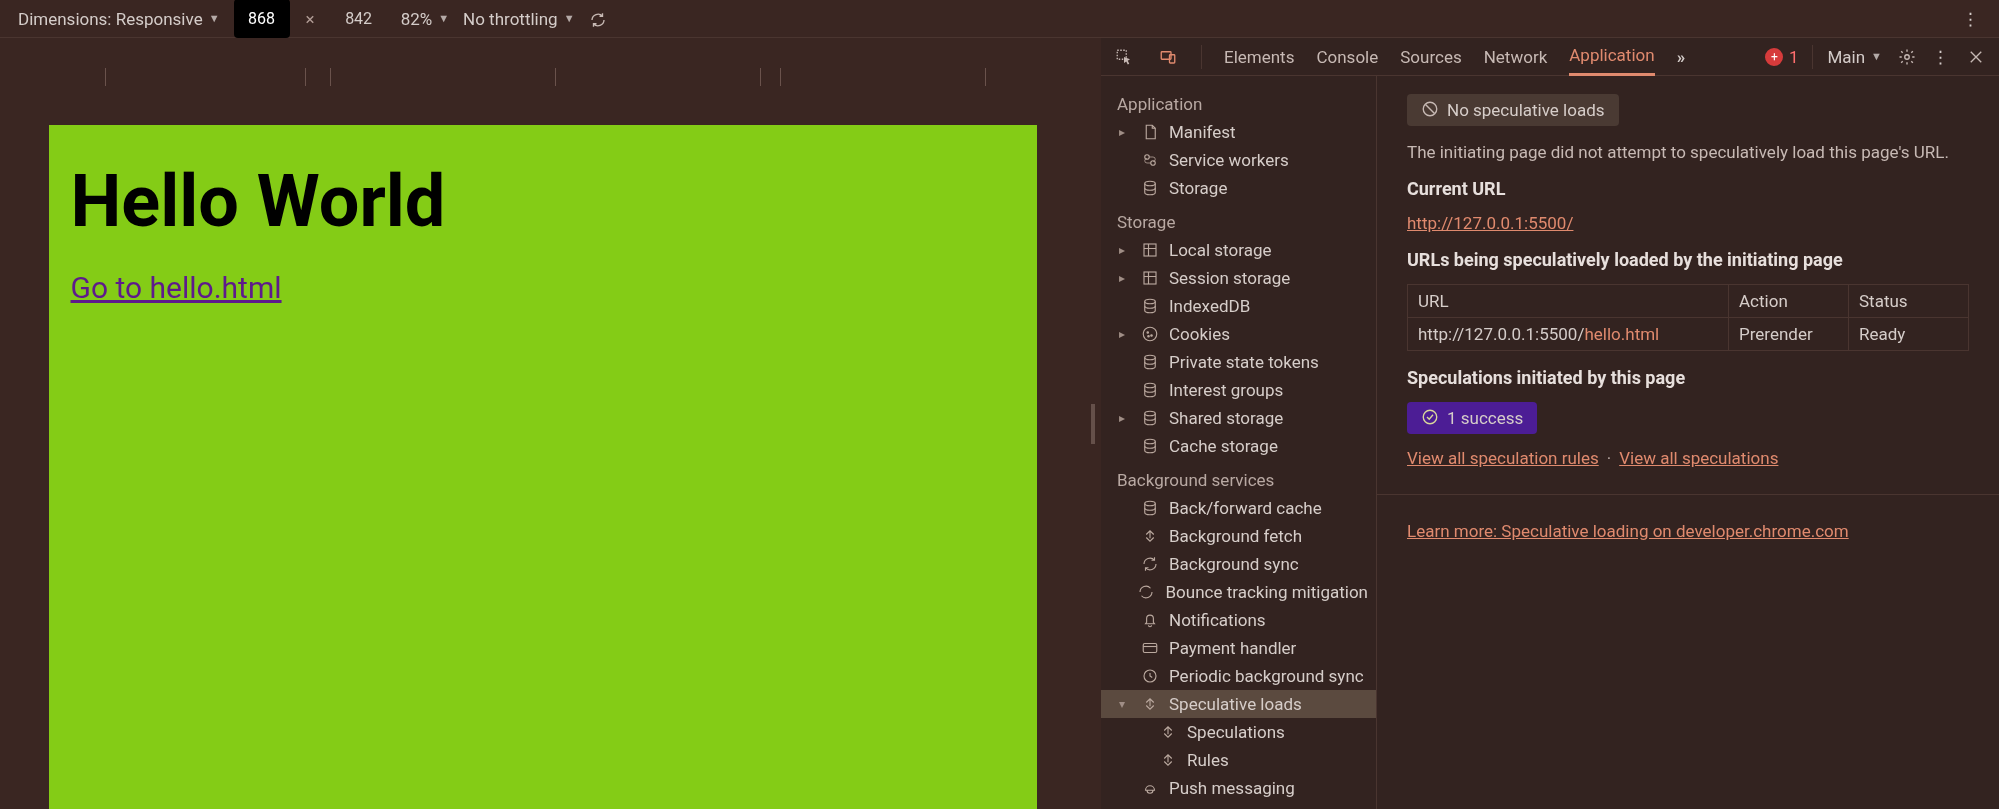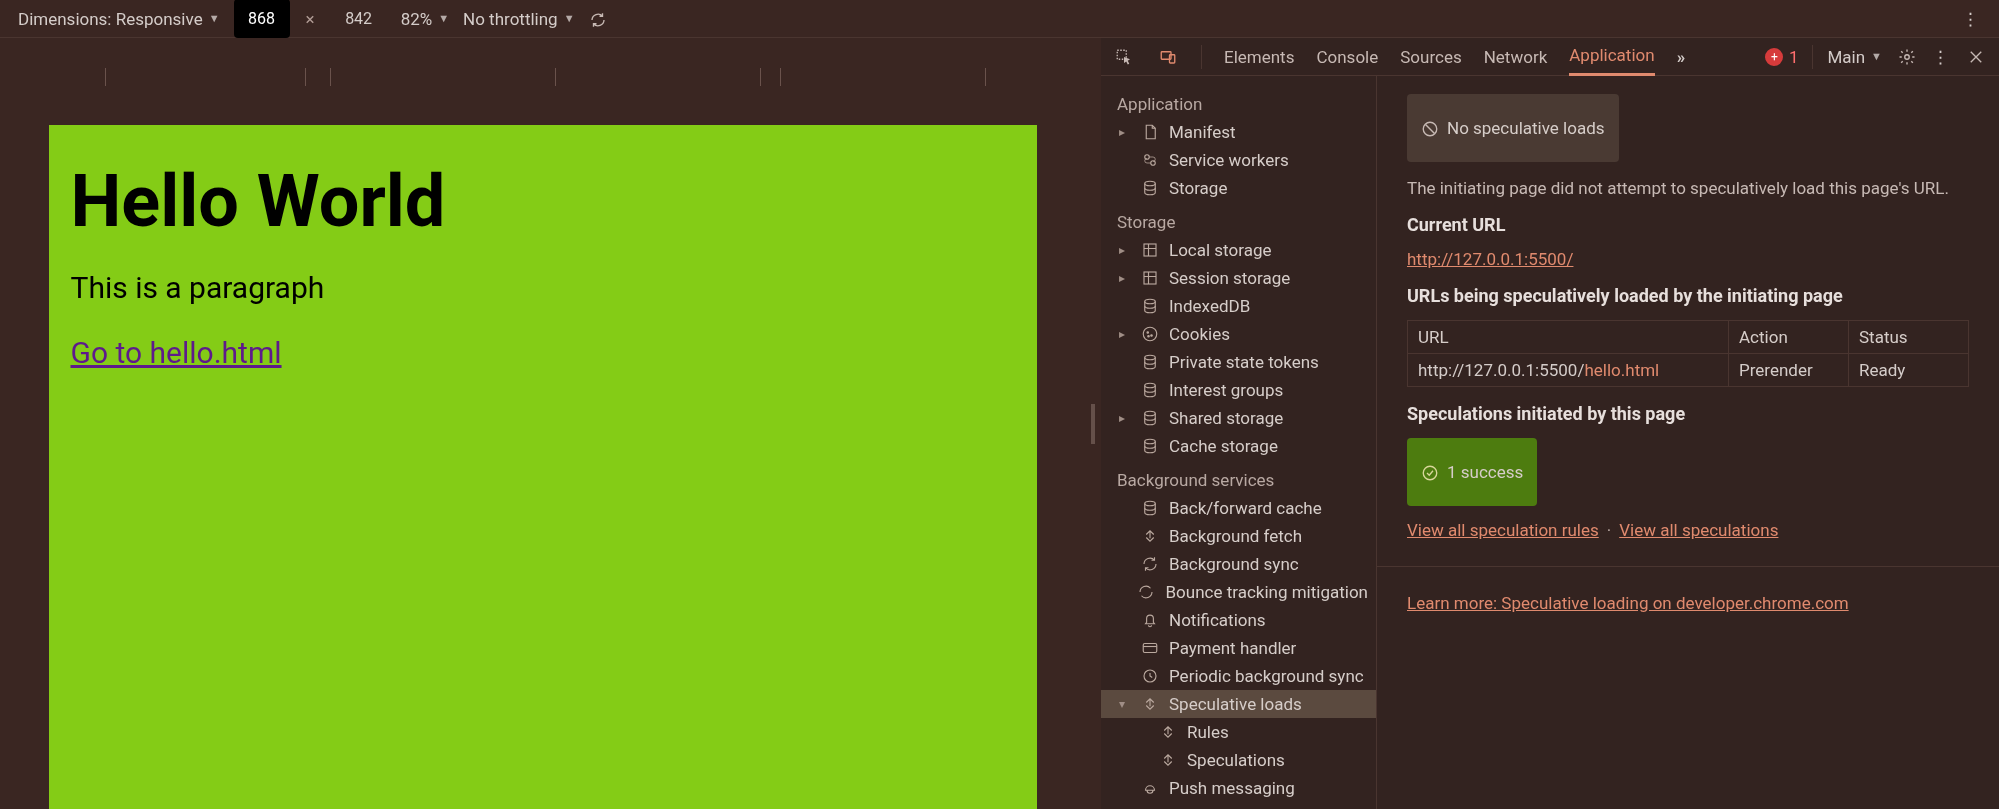--- a/index.html
+++ b/index.html
@@ -51,22 +51,22 @@
 .side-item { display:flex; align-items:center; gap:10px; padding:4px 8px 4px 18px; cursor:pointer; font-size:17px; color:#d6cdc9; white-space:nowrap; }
 .side-item.lvl2 { padding-left:36px; }
 .side-item.selected { background:#5b4a3f; }
 .side-item .caret { width:12px; font-size:12px; color:#a08e86; }
 .side-item.nocaret .caret { visibility:hidden; }
 .side-item svg { width:18px; height:18px; fill:none; stroke:#bba99f; stroke-width:1.5; flex-shrink:0; }
 
 .main { flex:1; overflow-y:auto; padding:18px 30px 24px; font-size:17px; }
 .main h3 { font-size:18px; font-weight:700; color:#e7dfdc; margin:16px 0 14px; }
 .main h3:first-child { margin-top:0; }
-.pill { display:inline-flex; align-items:flex-end; gap:8px; background:#4a3a33; padding:24px 14px; border-radius:4px; color:#d6cdc9; }
-.pill.green { background:#4d7c0f; }
+.pill { display:inline-flex; align-items:flex-start; gap:8px; background:#4a3a33; padding:6px 14px; border-radius:4px; color:#d6cdc9; }
+.pill.green { background:#4c1d95; }
 .desc { color:#c7b9b4; margin:16px 0 4px; }
 .url-link { color:#e08a6e; text-decoration:underline; }
 .tbl { width:100%; border:1px solid #4a3530; margin-top:10px; border-collapse:collapse; }
 .tbl th,.tbl td { text-align:left; padding:6px 10px; border:1px solid #4a3530; font-weight:400; font-size:17px; }
 .tbl th { color:#d6cdc9; }
 .links-row { margin-top:14px; display:flex; gap:8px; align-items:center; }
 .dot { color:#b8a8a2; }
 .hr { border:none; border-top:1px solid #4a3530; margin:26px -30px; }
 svg.inline-ico { width:18px; height:18px; stroke:#c7b9b4; fill:none; stroke-width:1.8; vertical-align:middle; }
 </style>
@@ -108,21 +108,20 @@
         <div class="tick" style="left:105px"></div>
           <div class="tick" style="left:305px"></div>
           <div class="tick" style="left:330px"></div>
         <div class="tick" style="left:555px"></div>
           <div class="tick" style="left:760px"></div>
           <div class="tick" style="left:780px"></div>
           <div class="tick" style="left:985px"></div>
       </div>
       <div class="rendered">
         <h1>Hello World</h1>
-        <p>This is a paragraph</p>
         <a href="#">Go to hello.html</a>
       </div>
     </div>
 
     <div class="gutter">
         <div class="grip"></div>
       </div>
 
     <div class="devtools">
       <div class="tabs">
@@ -335,28 +334,28 @@
               <svg viewBox="0 0 24 24">
                 <path d="M7 10l5-5 5 5M12 5v10M7 14l5 5 5-5"></path>
               </svg>
               <span>Speculative loads</span>
             </div>
           <div class="side-item nocaret lvl2">
               <span class="caret">▸</span>
               <svg viewBox="0 0 24 24">
                 <path d="M7 10l5-5 5 5M12 5v10M7 14l5 5 5-5"></path>
               </svg>
+              <span>Speculations</span>
+            </div>
+          <div class="side-item nocaret lvl2">
+              <span class="caret">▸</span>
+              <svg viewBox="0 0 24 24">
+                <path d="M7 10l5-5 5 5M12 5v10M7 14l5 5 5-5"></path>
+              </svg>
               <span>Rules</span>
-            </div>
-          <div class="side-item nocaret lvl2">
-              <span class="caret">▸</span>
-              <svg viewBox="0 0 24 24">
-                <path d="M7 10l5-5 5 5M12 5v10M7 14l5 5 5-5"></path>
-              </svg>
-              <span>Speculations</span>
             </div>
           <div class="side-item nocaret">
               <span class="caret">▸</span>
               <svg viewBox="0 0 24 24">
                 <path d="M6 15a6 6 0 0 1 12 0H6zM8 15a4 4 0 0 0 8 0"></path>
               </svg>
               <span>Push messaging</span>
             </div>
         </div>
 

